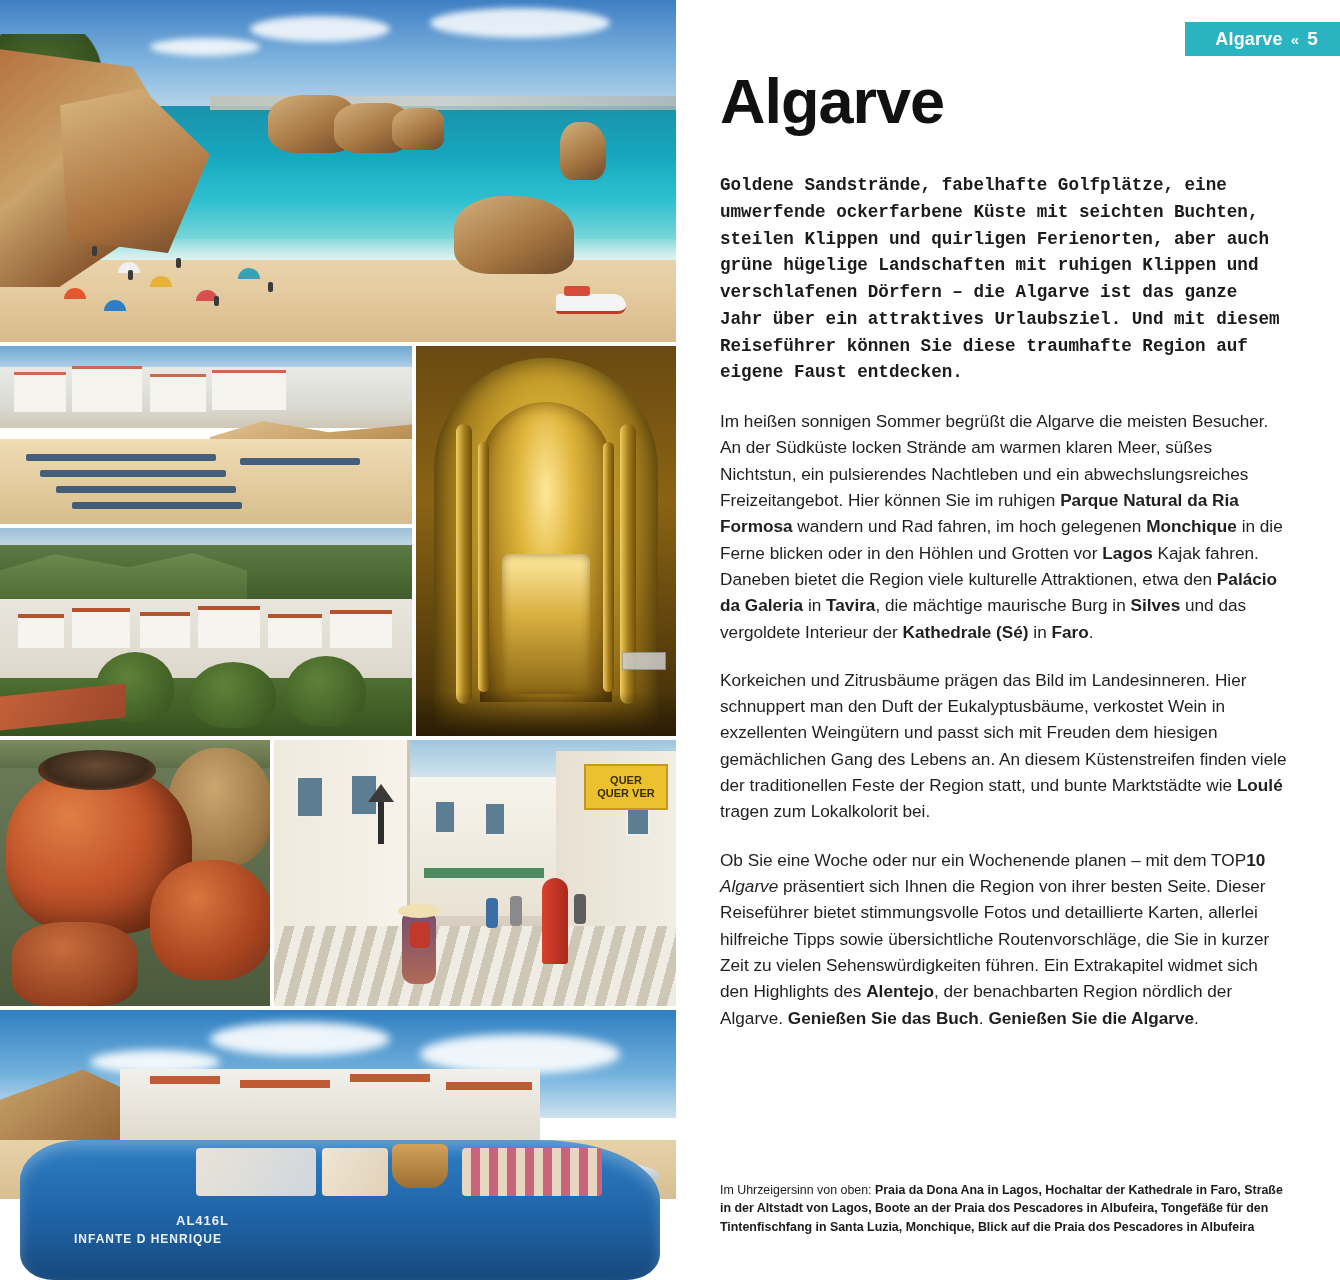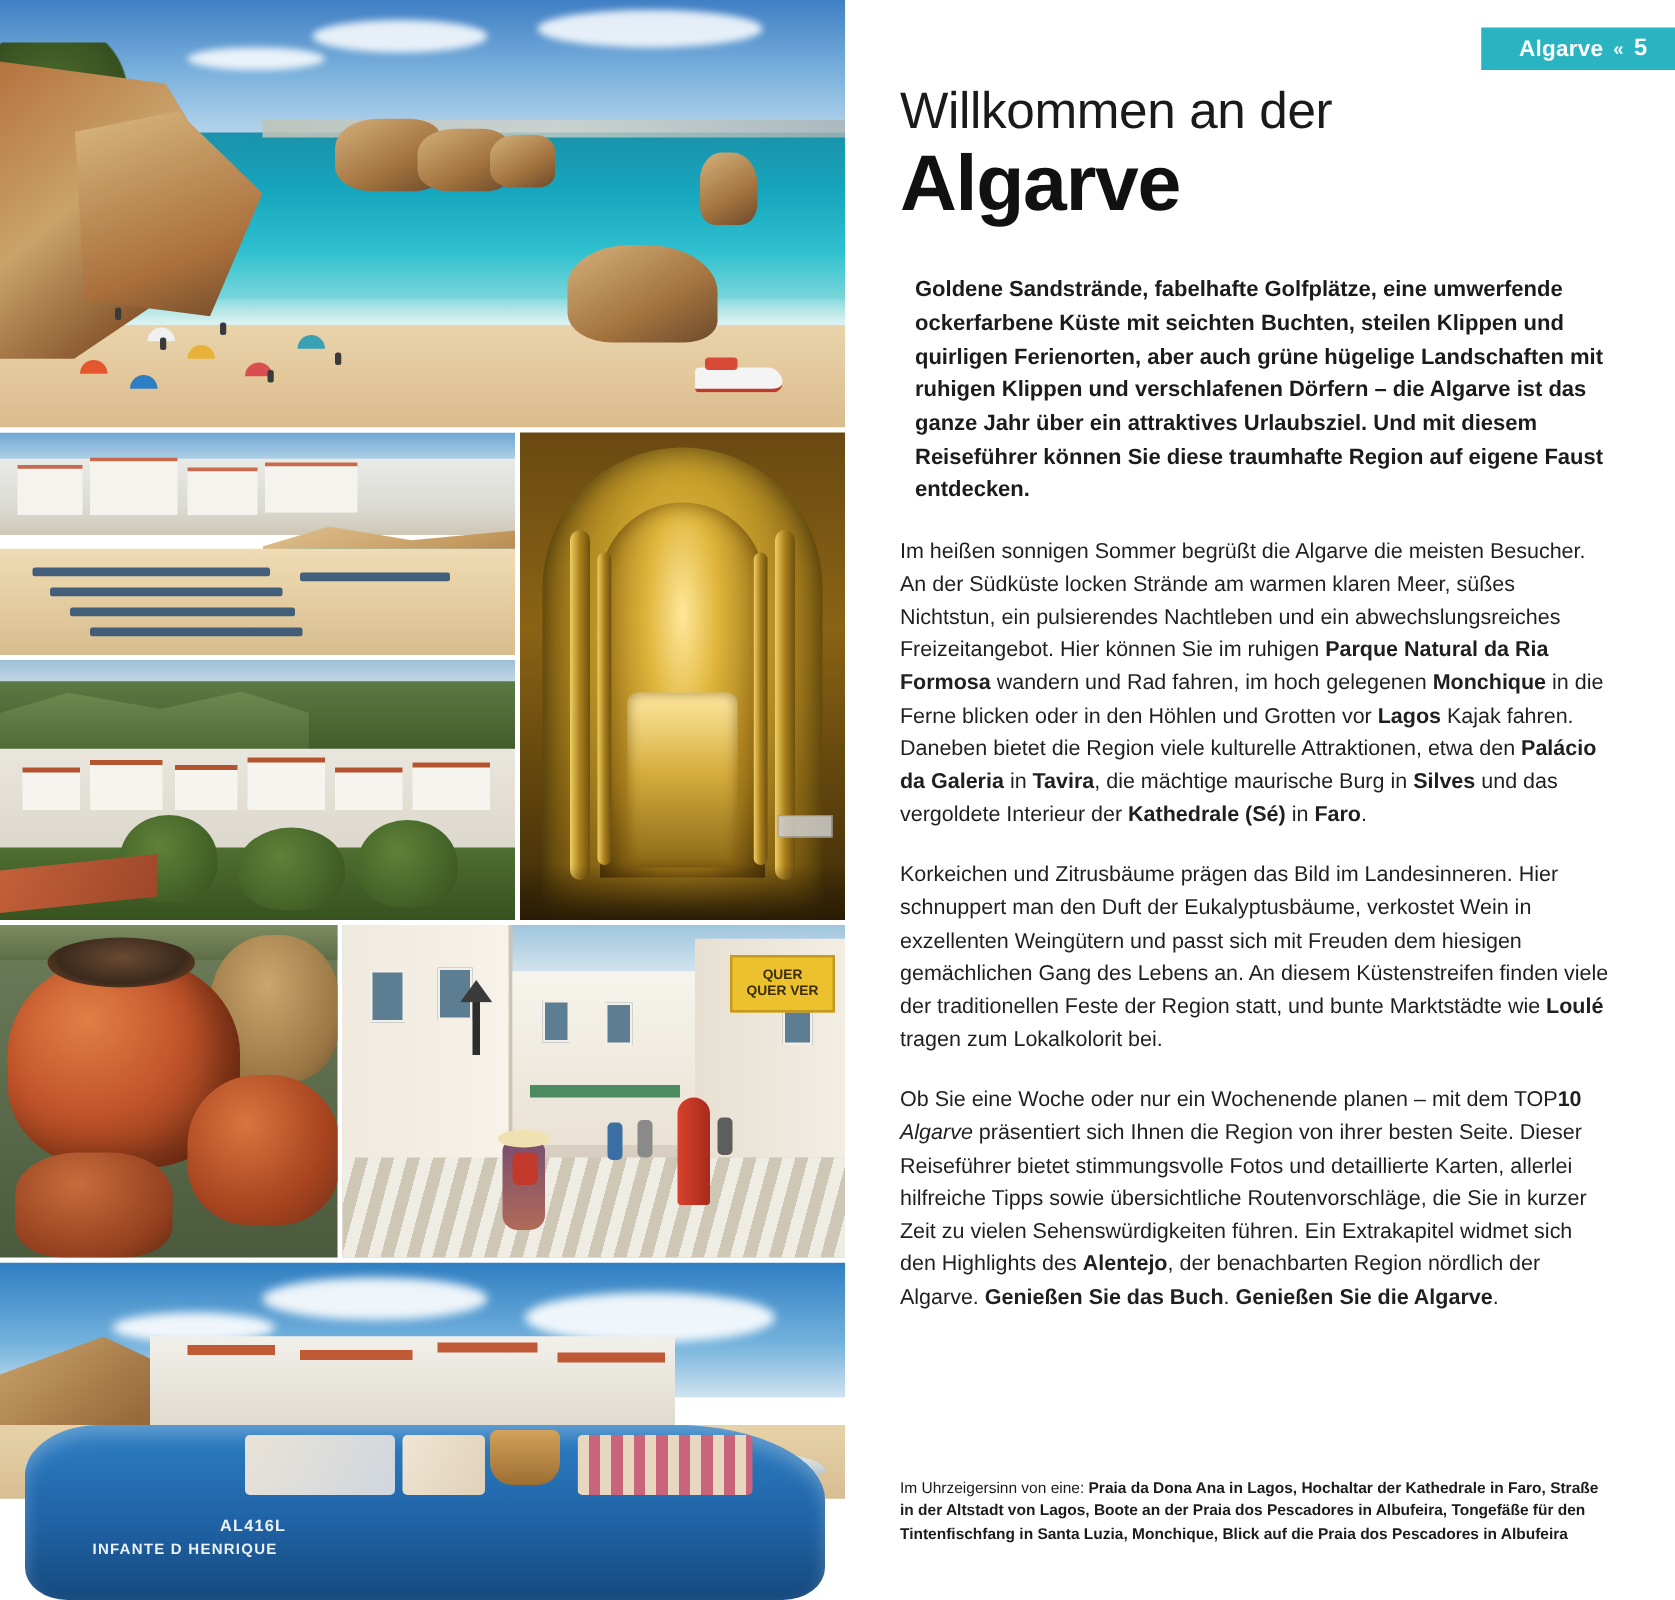--- a/index.html
+++ b/index.html
@@ -384,25 +384,26 @@
   }
   h1.big {
     margin: 2px 0 0 0;
     font-size: 63px;
     font-weight: 700;
     color: #111111;
     letter-spacing: -1px;
     line-height: 1.05;
   }
   p.lead {
-    margin: 38px 0 0 12px;
+    margin: 38px 0 0 0;
     font-size: 17.6px;
     font-weight: 700;
     line-height: 1.52;
     color: #1b1b1b;
+    font-family: Liberation Mono, monospace;
   }
   p.body {
     margin: 22px 0 0 0;
     font-size: 17.2px;
     font-weight: 400;
     line-height: 1.53;
     color: #1f1f1f;
   }
   p.body b { font-weight: 700; }
   p.body i { font-style: italic; }
@@ -563,29 +564,28 @@
 
   <div class="text-column">
 
     <div class="header-bar">
       <span>Algarve</span>
       <span class="chev">«</span>
       <span class="pagenum">5</span>
     </div>
 
     <div class="content">
-      <h1 class="small">Willkommen an der</h1>
       <h1 class="big">Algarve</h1>
 
       <p class="lead">Goldene Sandstrände, fabelhafte Golfplätze, eine umwerfende ockerfarbene Küste mit seichten Buchten, steilen Klippen und quirligen Ferienorten, aber auch grüne hügelige Landschaften mit ruhigen Klippen und verschlafenen Dörfern – die Algarve ist das ganze Jahr über ein attraktives Urlaubsziel. Und mit diesem Reiseführer können Sie diese traumhafte Region auf eigene Faust entdecken.</p>
 
       <p class="body"><span>Im heißen sonnigen Sommer begrüßt die Algarve die meisten Besucher. An der Südküste locken Strände am warmen klaren Meer, süßes Nichtstun, ein pulsierendes Nachtleben und ein abwechslungsreiches Freizeitangebot. Hier können Sie im ruhigen </span><b>Parque Natural da Ria Formosa</b><span> wandern und Rad fahren, im hoch gelegenen </span><b>Monchique</b><span> in die Ferne blicken oder in den Höhlen und Grotten vor </span><b>Lagos</b><span> Kajak fahren. Daneben bietet die Region viele kulturelle Attraktionen, etwa den </span><b>Palácio da Galeria</b><span> in </span><b>Tavira</b><span>, die mächtige maurische Burg in </span><b>Silves</b><span> und das vergoldete Interieur der </span><b>Kathedrale (Sé)</b><span> in </span><b>Faro</b><span>.</span></p>
       <p class="body"><span>Korkeichen und Zitrusbäume prägen das Bild im Landesinneren. Hier schnuppert man den Duft der Eukalyptusbäume, verkostet Wein in exzellenten Weingütern und passt sich mit Freuden dem hiesigen gemächlichen Gang des Lebens an. An diesem Küstenstreifen finden viele der traditionellen Feste der Region statt, und bunte Marktstädte wie </span><b>Loulé</b><span> tragen zum Lokalkolorit bei.</span></p>
       <p class="body"><span>Ob Sie eine Woche oder nur ein Wochenende planen – mit dem TOP</span><b>10</b><span> </span><i>Algarve</i><span> präsentiert sich Ihnen die Region von ihrer besten Seite. Dieser Reiseführer bietet stimmungsvolle Fotos und detaillierte Karten, allerlei hilfreiche Tipps sowie übersichtliche Routenvorschläge, die Sie in kurzer Zeit zu vielen Sehenswürdigkeiten führen. Ein Extrakapitel widmet sich den Highlights des </span><b>Alentejo</b><span>, der benachbarten Region nördlich der Algarve. </span><b>Genießen Sie das Buch</b><span>. </span><b>Genießen Sie die Algarve</b><span>.</span></p>
     </div>
 
     <div class="caption">
-      <span>Im Uhrzeigersinn von eine: </span><b>Praia da Dona Ana in Lagos, Hochaltar der Kathedrale in Faro, Straße in der Altstadt von Lagos, Boote an der Praia dos Pescadores in Albufeira, Tongefäße für den Tintenfischfang in Santa Luzia, Monchique, Blick auf die Praia dos Pescadores in Albufeira</b>
+      <span>Im Uhrzeigersinn von oben: </span><b>Praia da Dona Ana in Lagos, Hochaltar der Kathedrale in Faro, Straße in der Altstadt von Lagos, Boote an der Praia dos Pescadores in Albufeira, Tongefäße für den Tintenfischfang in Santa Luzia, Monchique, Blick auf die Praia dos Pescadores in Albufeira</b>
     </div>
 
   </div>
 
 </div>
 
 </body></html>

